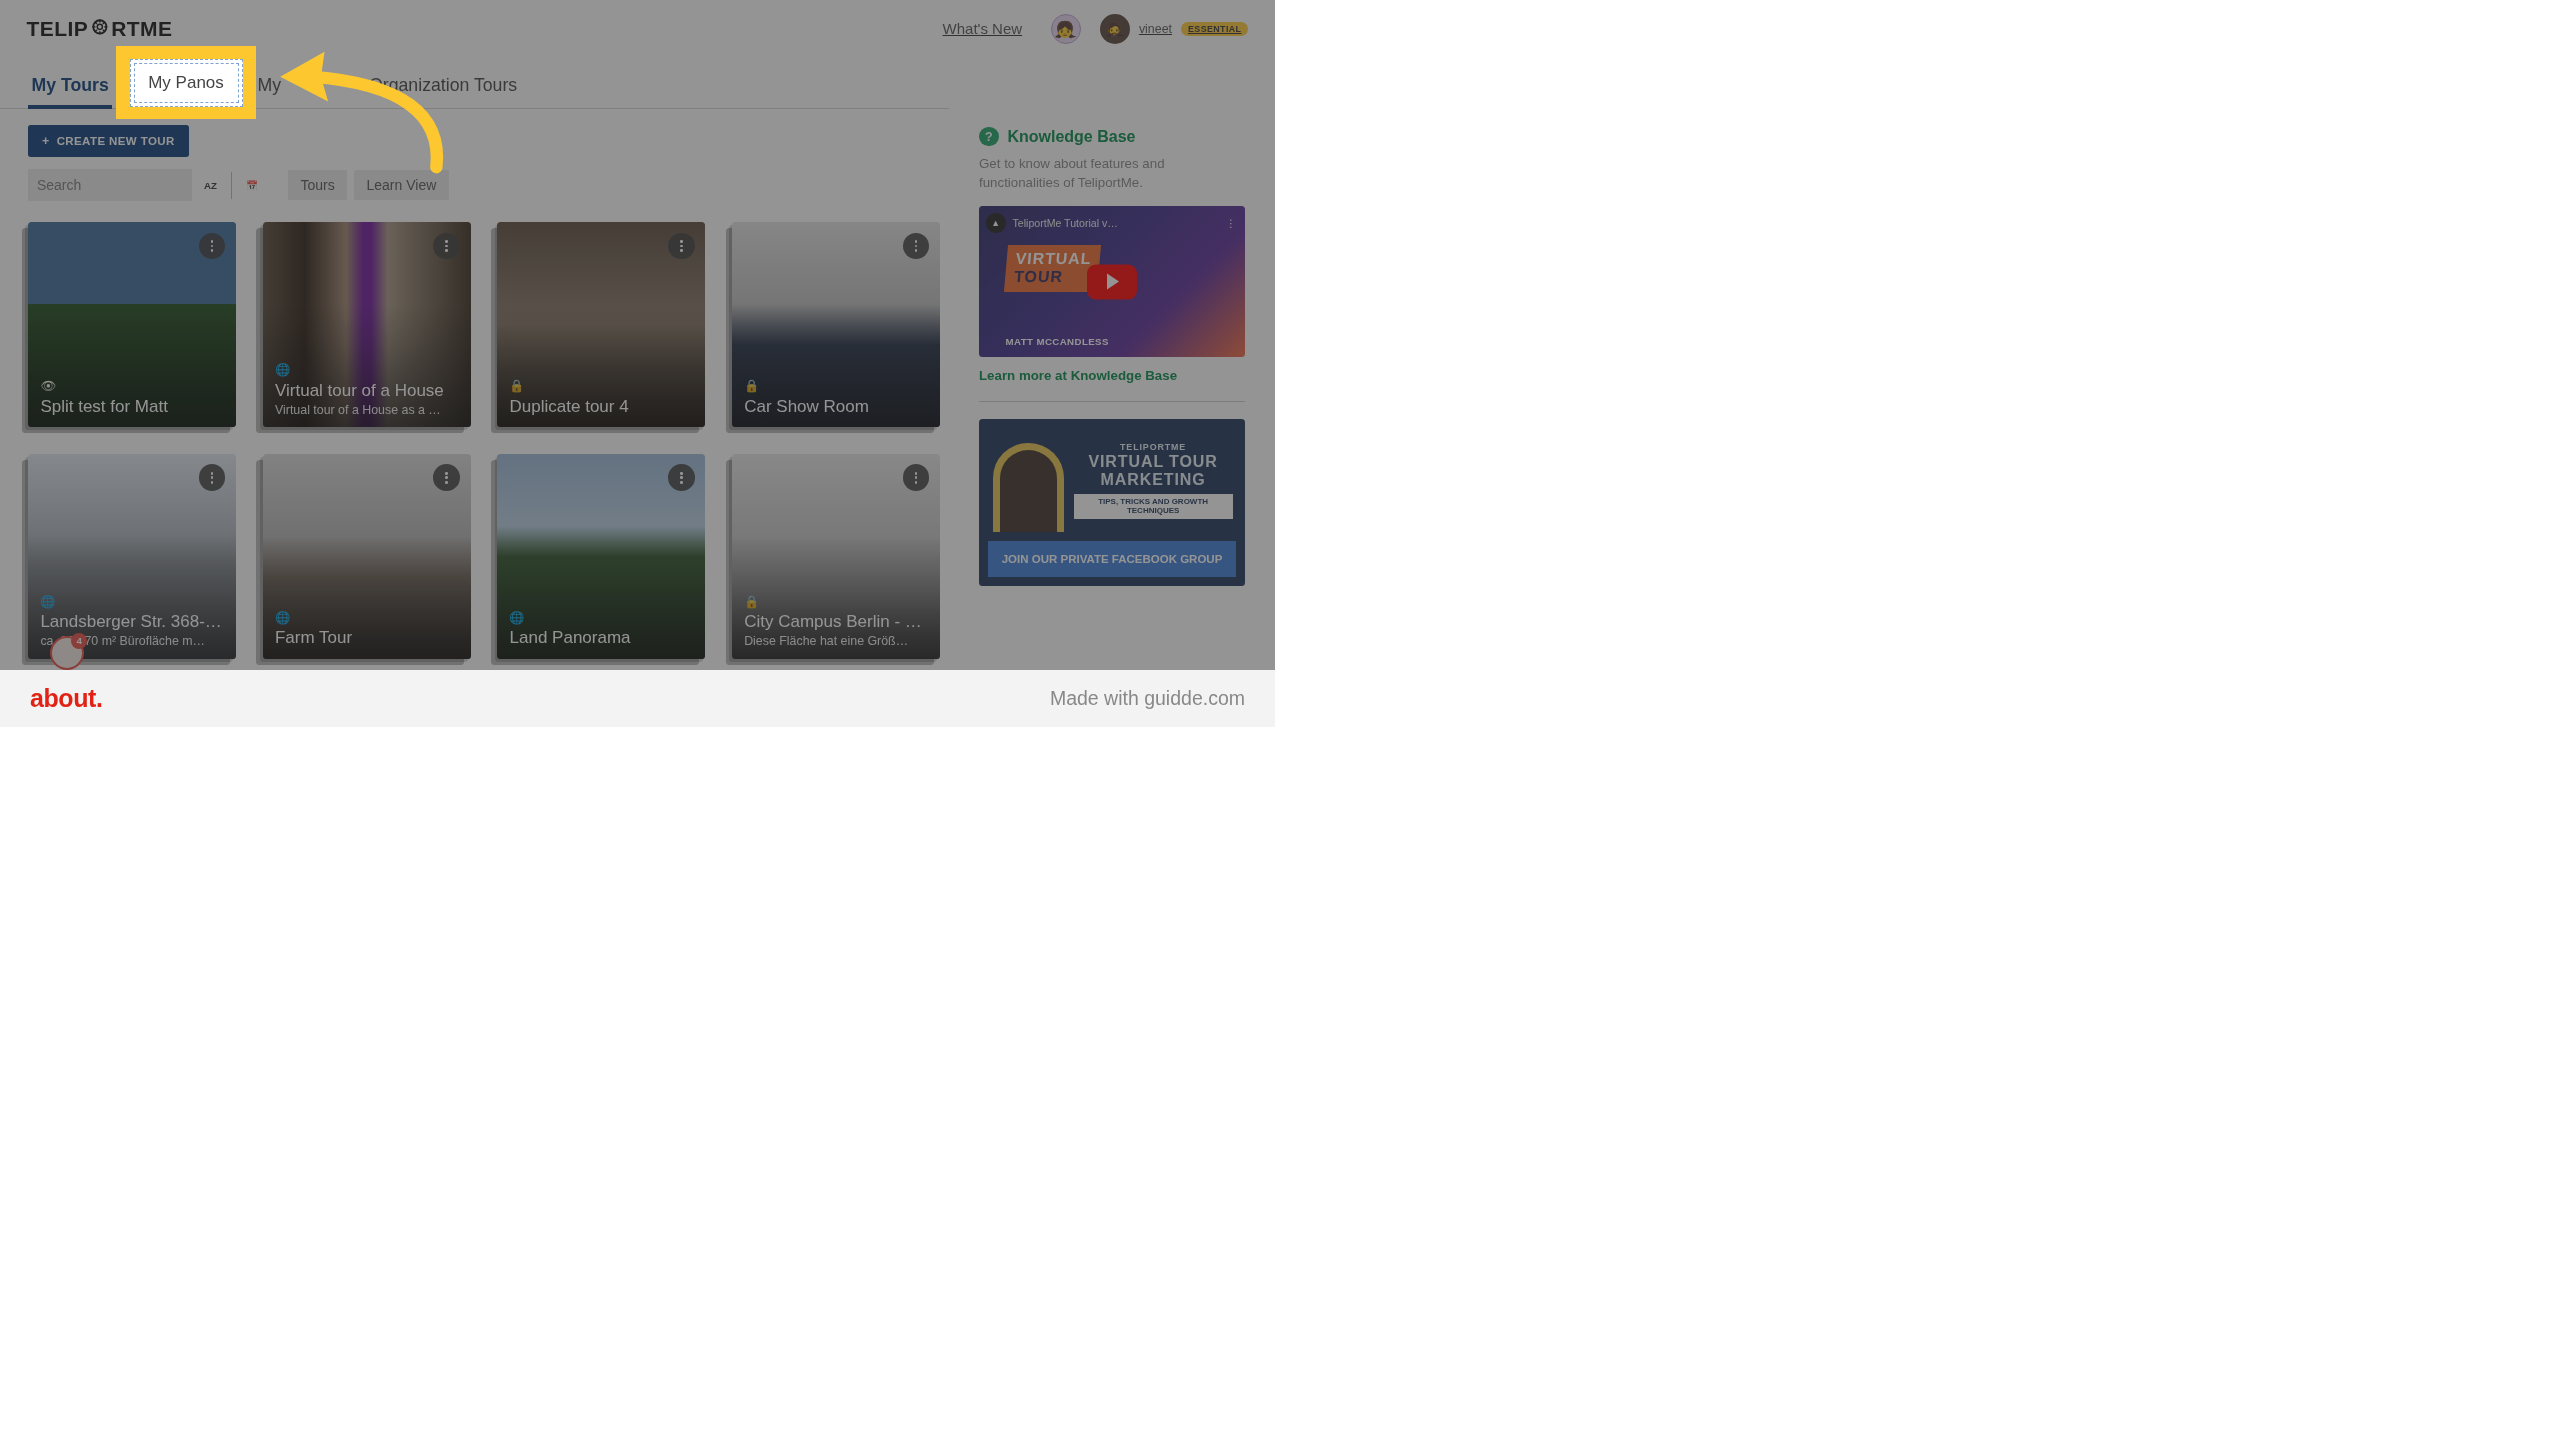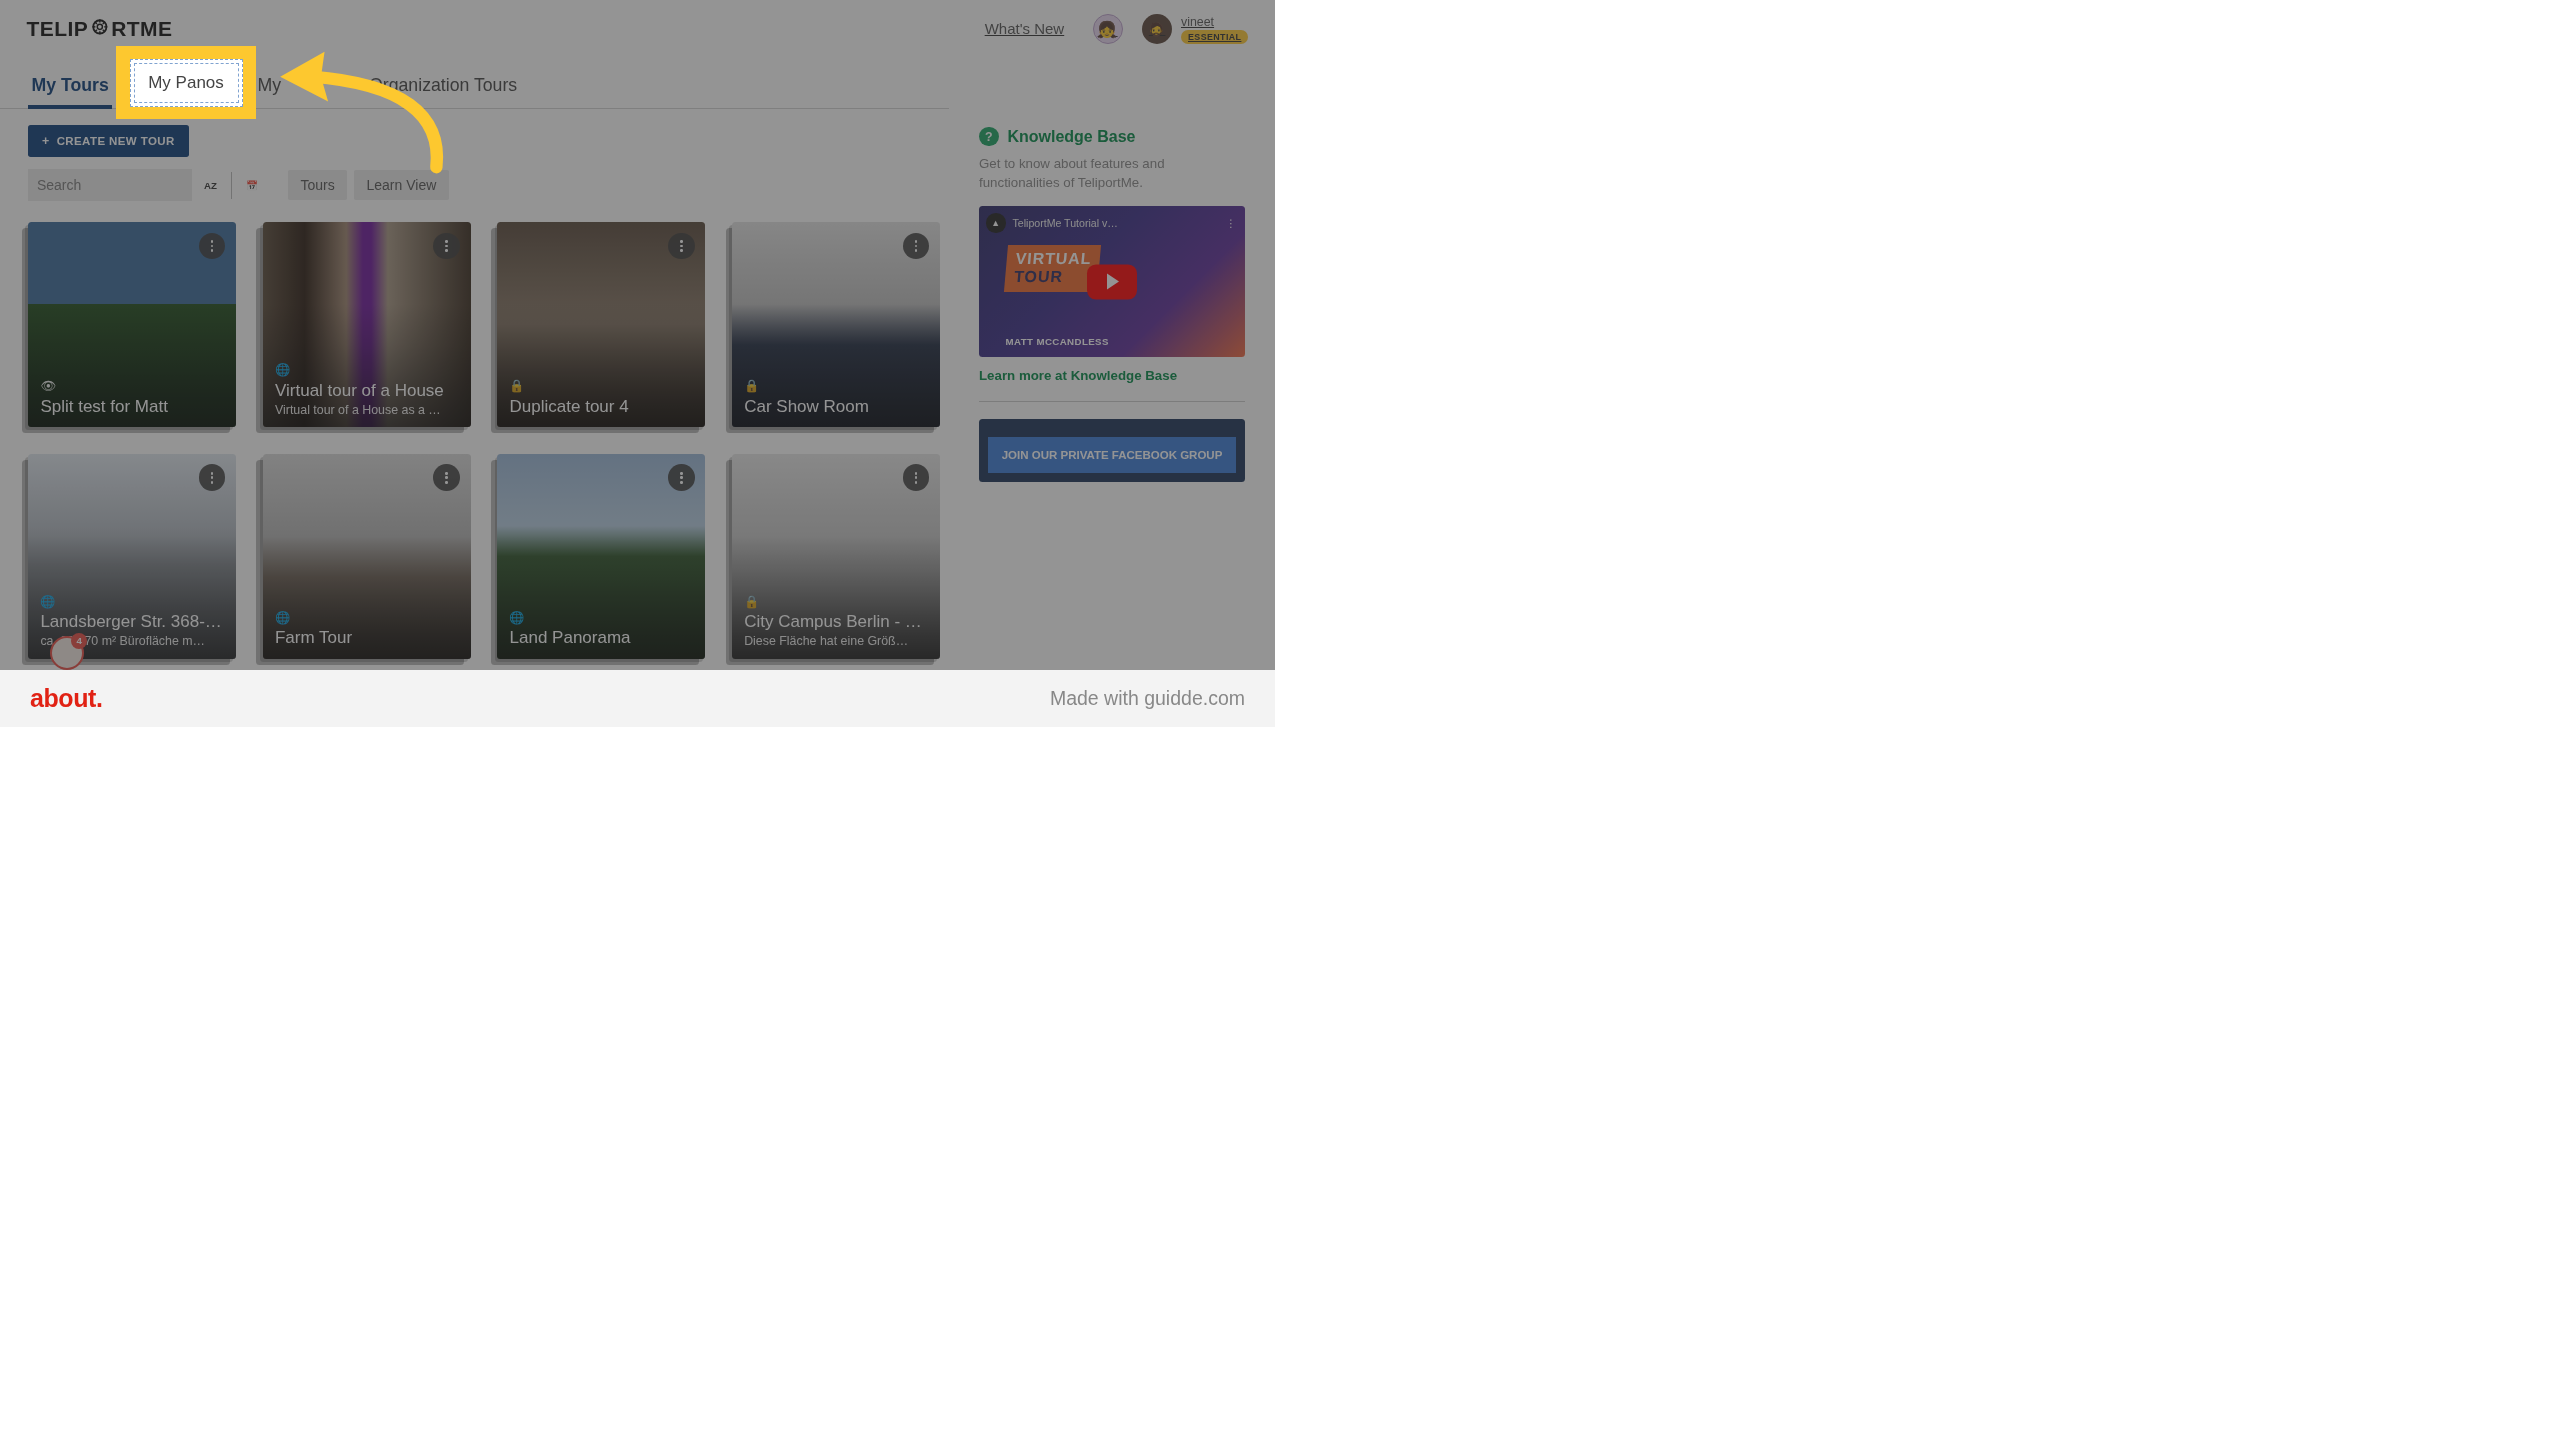--- a/index.html
+++ b/index.html
@@ -74,21 +74,21 @@
     background: #5b463b;
     display: flex; align-items: center; justify-content: center;
     font-size: 13.3px; color: #d9c9bb;
   }
   .user-block {
     display: flex;
     align-items: center;
     gap: 8.9px;
     cursor: pointer;
   }
-  .user-text { display: flex; flex-direction: column; align-items: flex-start; gap: 1px; }
+  .user-text { display: flex; flex-direction: row; align-items: flex-start; gap: 9px; }
   .user-name { font-size: 12.4px; color: #555; }
   .badge {
     font-size: 8.9px;
     font-weight: 700;
     background: #ffc933;
     color: #333;
     padding: 1.8px 7px;
     border-radius: 8.9px;
     letter-spacing: 0.4px;
   }
@@ -698,20 +698,28 @@
           <span class="vt-text2">TOUR</span>
         </div>
         <div class="vt-name">MATT MCCANDLESS</div>
         <div class="yt-play"></div>
       </div>
 
       <a class="kb-link">Learn more at Knowledge Base</a>
       <hr class="side-hr">
 
       <div class="fb-card">
+        <div class="fb-banner">
+          <div class="fb-person"></div>
+          <div class="fb-text">
+            <div class="fb-brand">TELIPORTME</div>
+            <div class="fb-title">VIRTUAL TOUR MARKETING</div>
+            <div class="fb-sub-box">TIPS, TRICKS AND GROWTH TECHNIQUES</div>
+          </div>
+        </div>
         <button class="fb-btn">JOIN OUR PRIVATE FACEBOOK GROUP</button>
       </div>
     </div>
   </div>
 
   <div class="little-badge">
     <div class="little-badge-count">4</div>
   </div>
 
   <div class="dim"></div>

